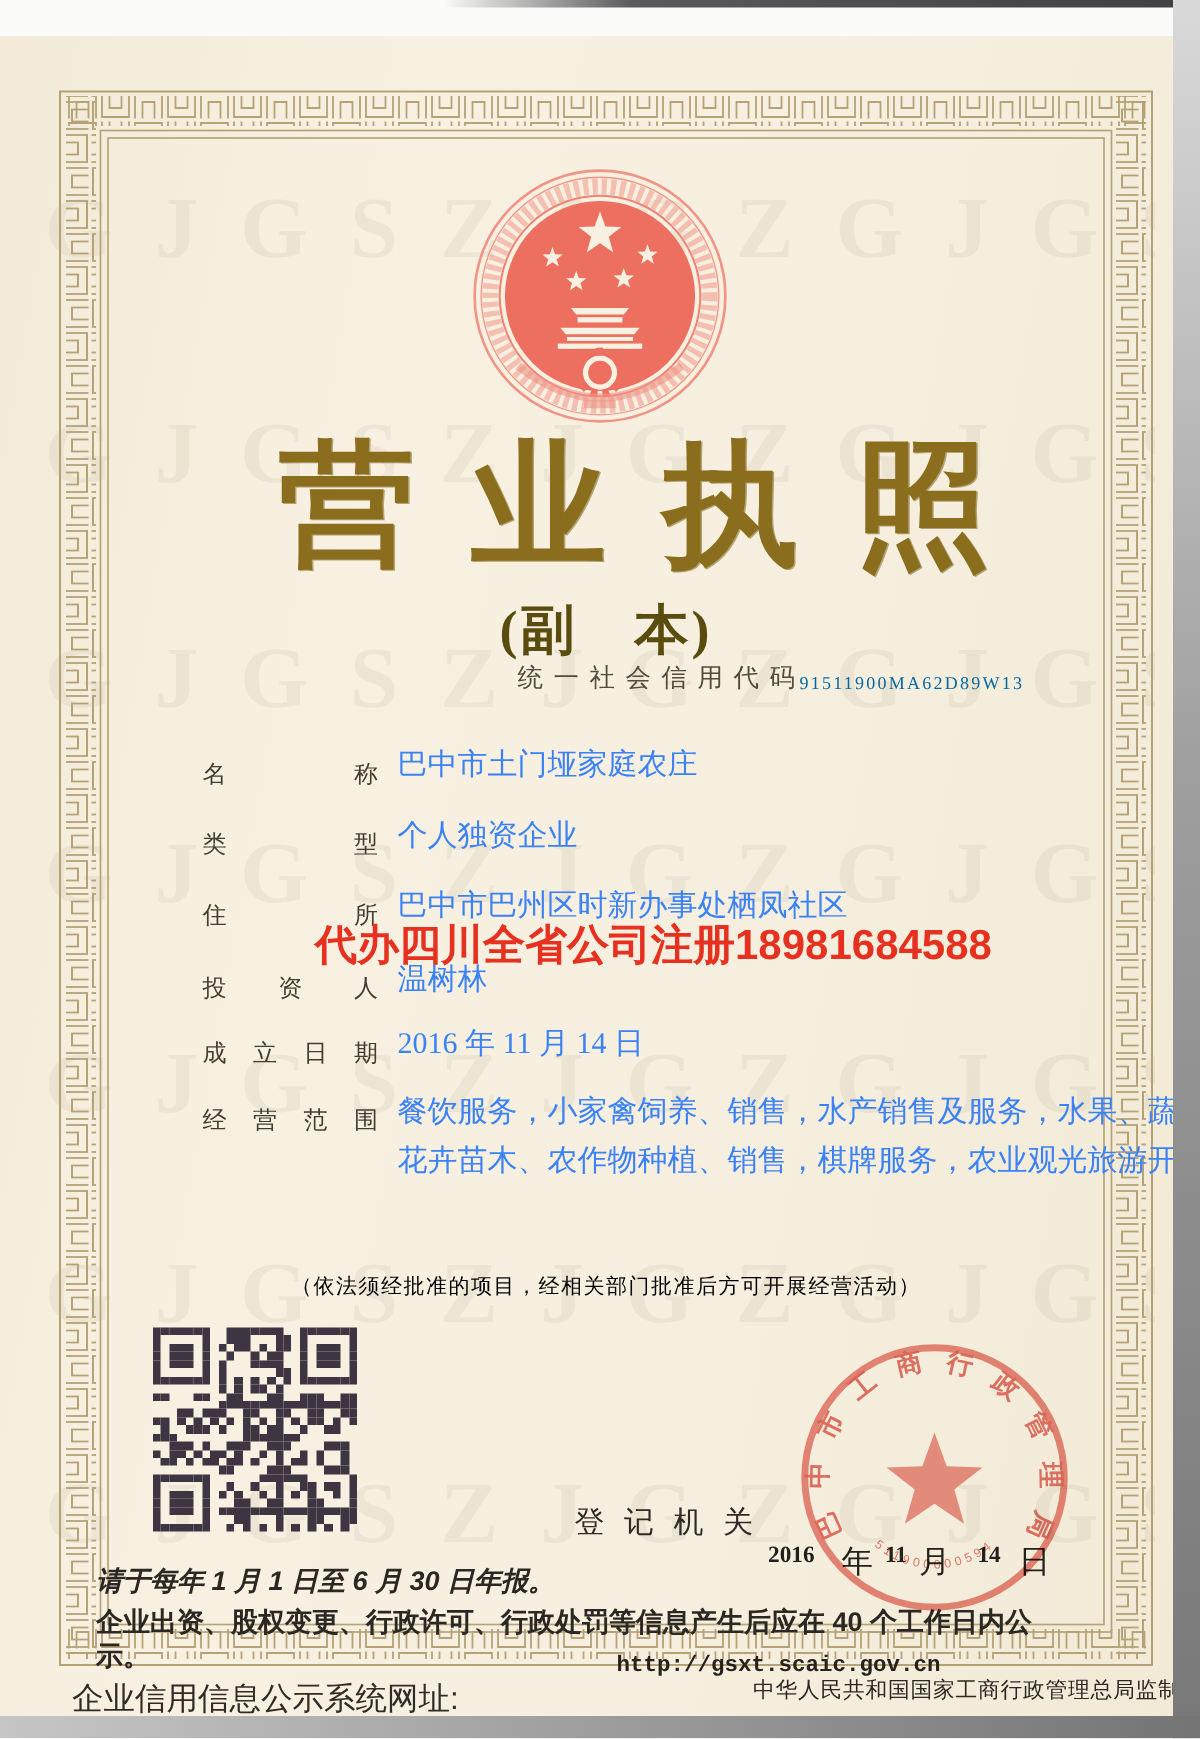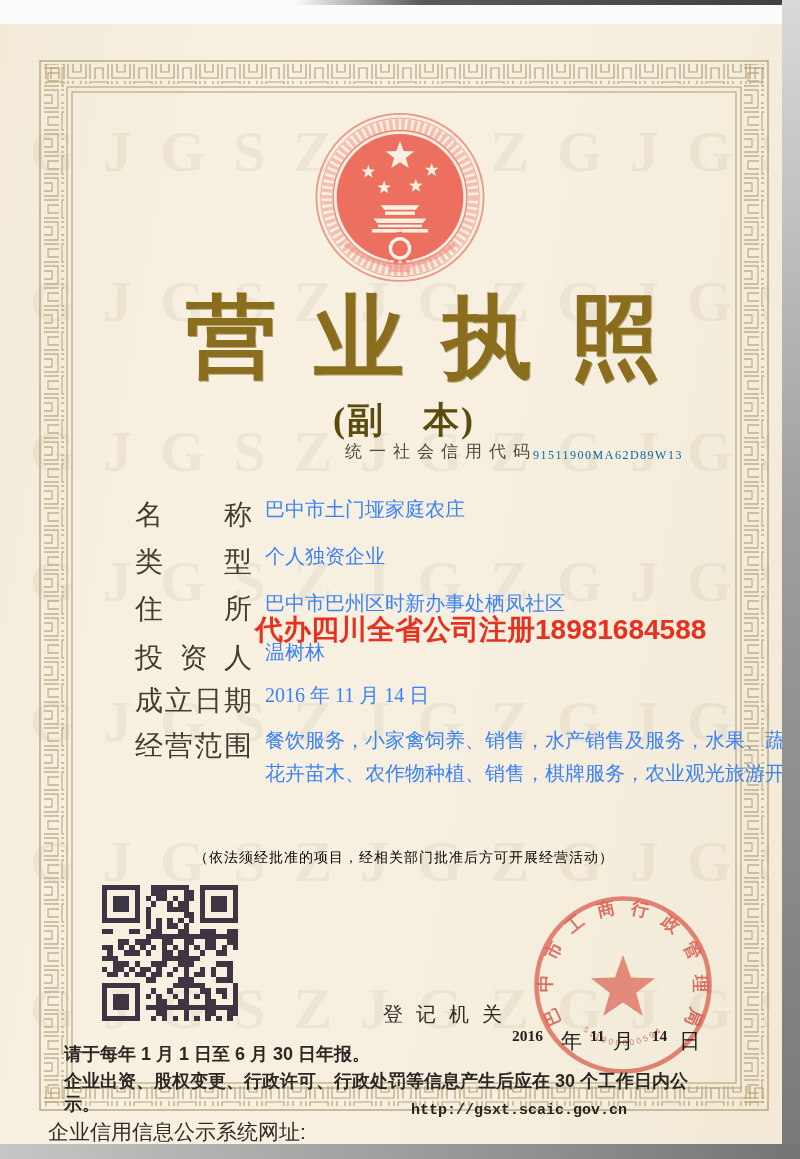--- a/index.html
+++ b/index.html
@@ -28,44 +28,44 @@
   .t{position:absolute;z-index:4;}
   .title{left:40px;top:290px;width:728px;text-align:center;font-size:90px;line-height:1.05;
          font-weight:900;letter-spacing:38px;padding-left:38px;color:#8a6e1e;
          font-family:"Liberation Sans","DejaVu Sans",sans-serif;
          text-shadow:1px 1px 0 rgba(124,98,26,.55);}
   .subtitle{left:40px;top:396px;width:728px;text-align:center;font-size:36px;font-weight:bold;
             color:#5a4c0f;letter-spacing:2px;}
   .code-label{left:345px;top:440px;font-size:17px;letter-spacing:7px;color:#514c3d;}
   .code-value{left:533px;top:448px;font-size:12px;letter-spacing:1.5px;color:#0369a1;}
   .frow{position:absolute;z-index:4;}
-  .flabel{position:absolute;left:135px;width:117px;font-size:28px;color:#413d33;
-          text-align:justify;text-align-last:justify;-moz-text-align-last:justify;}
+  .flabel{position:absolute;left:135px;width:117px;font-size:16px;color:#413d33;
+          text-align:justify;text-align-last:justify;margin-top:10px;-moz-text-align-last:justify;}
   .fvalue{position:absolute;left:265px;width:486px;font-size:20px;color:#3b82f6;white-space:nowrap;}
   .ad-red{left:210px;top:611px;font-size:28px;font-weight:bold;white-space:nowrap;color:#e73120;
-          font-family:"Liberation Sans","DejaVu Sans",sans-serif;z-index:5;margin-left:45px;}
+          font-family:"Liberation Sans","DejaVu Sans",sans-serif;z-index:5;}
   .note{left:40px;top:849px;width:728px;text-align:center;font-size:14px;letter-spacing:1px;color:#000000;}
   .reg-label{left:383px;top:965px;font-size:20px;letter-spacing:13px;color:#2e2b25;margin-top:36px;}
   
   .qr{position:absolute;left:102px;top:885px;width:136px;height:136px;z-index:4;
       display:grid;grid-template-columns:repeat(25,1fr);grid-template-rows:repeat(25,1fr);}
   .qr b{display:block;}
   .qr .d{background:#3e3542;}
   
   .stamp{position:absolute;left:531px;top:893px;width:184px;height:184px;z-index:5;
          mix-blend-mode:multiply;opacity:.88;}
   
   .issue{left:512px;top:1027px;white-space:nowrap;font-size:21px;color:#23211c;z-index:4;}
   .issue .num{font-size:15.5px;font-weight:bold;position:relative;top:-7px;
               font-family:"Liberation Serif",serif;}
   .issue .yr{margin-right:18px;} .issue .u1{margin-right:8px;} .issue .mo{margin-right:8px;}
   .issue .u2{margin-right:18px;} .issue .dy{margin-right:12px;}
   .bold-note{font-family:"Liberation Sans","DejaVu Sans",sans-serif;font-weight:bold;
              color:#2b2823;white-space:nowrap;z-index:4;}
-  .annual{left:64px;top:1042px;font-size:18px;}
+  .annual{left:64px;top:1042px;font-size:18px;font-style:italic;}
   .disc1{left:64px;top:1069px;font-size:18px;}
   .disc2{left:64px;top:1092px;font-size:18px;z-index:5;}
   .url{left:372px;top:1102px;font-size:15px;font-weight:bold;color:#26231d;
        font-family:"Liberation Mono","DejaVu Sans Mono",monospace;z-index:4;margin-left:39px;}
   .weblabel{left:48px;top:1118px;font-size:21px;color:#2f2c26;
             font-family:"Liberation Sans","DejaVu Sans",sans-serif;}
   .supervisor{left:502px;top:1117px;font-size:14.5px;color:#2b2823;letter-spacing:.5px;
               font-family:"Liberation Sans","DejaVu Sans",sans-serif;}
 </style>
 </head>
@@ -805,22 +805,23 @@
     <text font-size="9" fill="#df544a" opacity="0.85" letter-spacing="3" font-family="Liberation Sans, sans-serif">
       <textPath href="#arcB" startOffset="50%" text-anchor="middle">511900000594</textPath>
     </text>
   </svg>
 
   <div class="t issue">
     <span class="num yr">2016</span><span class="u1">年</span><span class="num mo">11</span><span class="u2">月</span><span class="num dy">14</span><span>日</span>
   </div>
 
   <div class="t bold-note annual">请于每年 1 月 1 日至 6 月 30 日年报。</div>
-  <div class="t bold-note disc1">企业出资、股权变更、行政许可、行政处罚等信息产生后应在 30 个工作日内公</div>
+  <div class="t bold-note disc1">企业出资、股权变更、行政许可、行政处罚等信息产生后应在 40 个工作日内公</div>
   <div class="t bold-note disc2">示。</div>
   <div class="t url">http://gsxt.scaic.gov.cn</div>
   <div class="t weblabel">企业信用信息公示系统网址:</div>
+  <div class="t supervisor">中华人民共和国国家工商行政管理总局监制</div>
 
   <div class="top-strip"></div>
   <div class="top-dark"></div>
   <div class="edge-right"></div>
   <div class="edge-bottom"></div>
 </div>
 
 </body></html>

